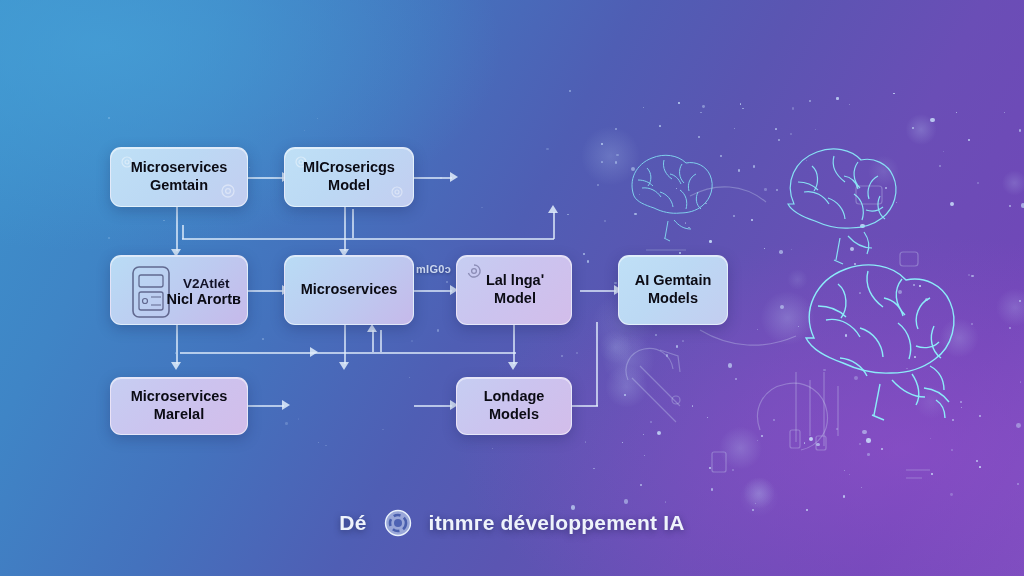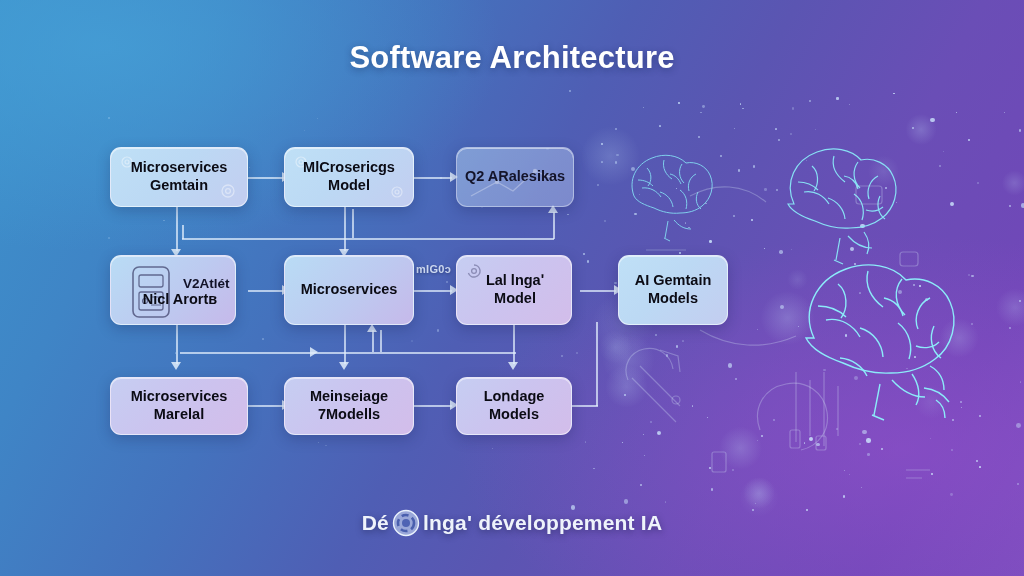--- a/index.html
+++ b/index.html
@@ -77,21 +77,21 @@
   
   .brain { position:absolute; }
   .brain svg { display:block; }
 
   
   #footer {
     position:absolute; left:0; bottom:38px; width:1024px;
     text-align:center; color:#eef3fb; font-size:21px; font-weight:bold;
     letter-spacing:0.2px; text-shadow:0 2px 6px rgba(25,30,70,0.5);
   }
-  #footer .fwrap { display:inline-flex; align-items:center; gap:6px; }
+  #footer .fwrap { display:inline-flex; align-items:center; gap:20px; }
   #footer .fico { display:inline-block; width:30px; height:30px; margin:0 -4px; vertical-align:middle; }
 </style>
 </head>
 <body>
 
 <div id="stage">
 
   <div class="fx" id="fxlayer">
       <div class="dot" style="left: 790.867px; top: 249.313px; width: 1.08215px; height: 1.08215px; opacity: 0.25;"></div>
       <div class="dot" style="left: 624.104px; top: 393.737px; width: 2.30213px; height: 2.30213px; opacity: 0.73;"></div>
@@ -348,21 +348,20 @@
       <path d="M906 470h24M906 478h16"></path>
       <path d="M690 196c26-14 54-12 76 6"></path>
       <path d="M700 330c30 18 64 20 96 6"></path>
       <path d="M646 250h40M646 258h26"></path>
       <rect x="856" y="186" width="26" height="18" rx="3"></rect>
       <rect x="900" y="252" width="18" height="14" rx="3"></rect>
       <rect x="712" y="452" width="14" height="20" rx="2"></rect>
     </g>
   </svg>
 
-  <div id="title">Software Architecture</div>
 
   <div>
 
     <div class="ln h" style="left:248px; top:177px; width:36px;"></div>
     <div class="ah right" style="left:282px; top:172px;"></div>
     <div class="ln h" style="left:414px; top:177px; width:38px;"></div>
     <div class="ah right" style="left:450px; top:172px;"></div>
 
     <div class="ln v" style="left:176px; top:207px; height:44px;"></div>
     <div class="ah down" style="left:171px; top:249px;"></div>
@@ -425,39 +424,31 @@
       <circle cx="8" cy="8" r="2" fill="none" stroke="#ffffff" stroke-width="1.2"></circle>
     </svg>
     <svg class="boxglyph" style="right:8px; bottom:6px;" width="16" height="16" viewBox="0 0 16 16">
       <circle cx="8" cy="8" r="5" fill="none" stroke="#ffffff" stroke-width="1.2"></circle>
       <circle cx="8" cy="8" r="2" fill="none" stroke="#ffffff" stroke-width="1.2"></circle>
     </svg>
     <span class="lbl">MlCrosericgs
 Model</span>
   </div>
 
-  <div class="node n-dim" style="left:456px; top:147px; width:118px; height:60px;">
-    <svg class="boxglyph" style="left:0;top:0;" width="118" height="60" viewBox="0 0 118 60">
-      <path d="M14 48L40 34l16 9 22-20 20 8" fill="none" stroke="#ffffff" stroke-width="1.4" opacity="0.7"></path>
-      <circle cx="40" cy="34" r="2.2" fill="#ffffff" opacity="0.8"></circle>
-      <circle cx="78" cy="23" r="2.2" fill="#ffffff" opacity="0.8"></circle>
-    </svg>
-    <span class="lbl">Q2 ARalesikas</span>
-  </div>
-
-  <div class="node n-blupur" style="left:110px; top:255px; width:126px; height:70px;">
+
+  <div class="node n-blupur" style="left:110px; top:255px; width:138px; height:70px;">
     <svg class="boxglyph" style="left:18px; top:8px; opacity:0.62;" width="44" height="56" viewBox="0 0 44 56">
       <rect x="4" y="3" width="36" height="50" rx="6" fill="none" stroke="#2b2b55" stroke-width="1.6"></rect>
       <rect x="10" y="11" width="24" height="12" rx="2" fill="none" stroke="#2b2b55" stroke-width="1.3"></rect>
       <rect x="10" y="28" width="24" height="18" rx="2" fill="none" stroke="#2b2b55" stroke-width="1.3"></rect>
       <circle cx="16" cy="37" r="2.5" fill="none" stroke="#2b2b55" stroke-width="1.2"></circle>
       <path d="M22 33h10M22 41h10" stroke="#2b2b55" stroke-width="1.2"></path>
     </svg>
     <span style="position:absolute; left:72px; top:20px; z-index:4; font-size:13.5px; font-weight:bold; color:#121228;">V2Atlét</span>
-    <span class="lbl" style="position:absolute; left:8px; top:35px; width:122px; text-align:center;">Niсl Arortв</span>
+    <span class="lbl" style="position:absolute; left:8px; top:35px; width:122px; text-align:right;">Niсl Arortв</span>
   </div>
 
   <div class="node n-blupur" style="left:284px; top:255px; width:130px; height:70px;">
     <span class="lbl">Microservices</span>
   </div>
 
   <div class="node n-lav" style="left:456px; top:255px; width:116px; height:70px;padding-left:9px;">
     <svg class="boxglyph" style="left:8px; top:6px;" width="18" height="18" viewBox="0 0 18 18">
       <path d="M9 3a6 6 0 1 1-5.6 8" fill="none" stroke="#3a3a66" stroke-width="1.4"></path>
       <circle cx="9" cy="9" r="2.4" fill="none" stroke="#3a3a66" stroke-width="1.3"></circle>
@@ -469,35 +460,31 @@
   <div class="node n-blue" style="left:618px; top:255px; width:110px; height:70px;">
     <span class="lbl">AI Gemtain
 Models</span>
   </div>
 
   <div class="node n-lav" style="left:110px; top:377px; width:138px; height:58px;">
     <span class="lbl">Microservices
 Maгelal</span>
   </div>
 
-  <div class="node n-lav" style="left:284px; top:377px; width:130px; height:58px;">
-    <span class="lbl">Meinseiage
-7Modells</span>
-  </div>
 
   <div class="node n-lav" style="left:456px; top:377px; width:116px; height:58px;">
     <span class="lbl">Loոdage
 Models</span>
   </div>
 
   <div id="footer">
     <span class="fwrap">
       <span>Dé</span>
       <svg class="fico" viewBox="0 0 30 30">
         <circle cx="15" cy="15" r="12.5" fill="rgba(214,230,248,0.55)" stroke="#eaf2fc" stroke-width="1.4"></circle>
         <circle cx="15" cy="15" r="8" fill="none" stroke="#4a5fae" stroke-width="2.6" stroke-dasharray="7 4"></circle>
         <circle cx="15" cy="15" r="4" fill="#4f63b4"></circle>
       </svg>
-      <span>lngaʹ développement IA</span>
+      <span>itnmгe développement IA</span>
     </span>
   </div>
 
 </div>
 
 </body></html>

